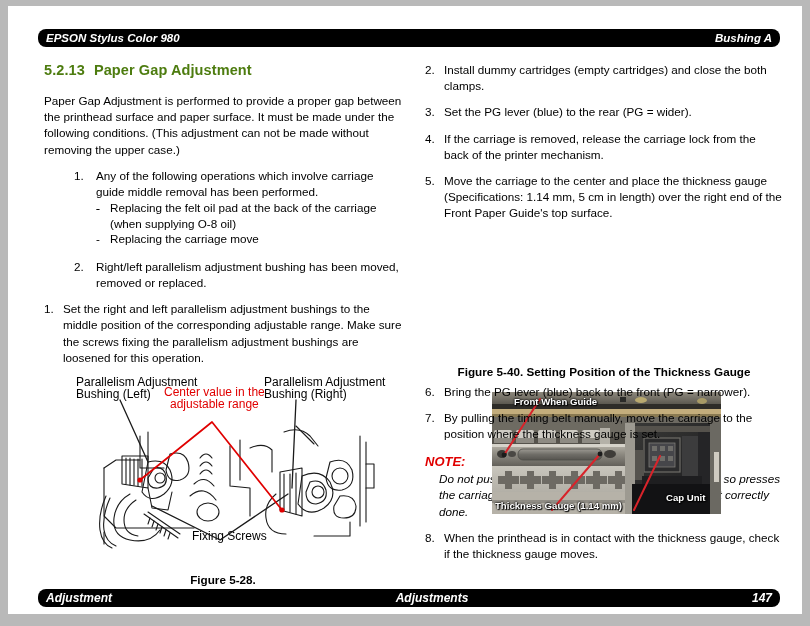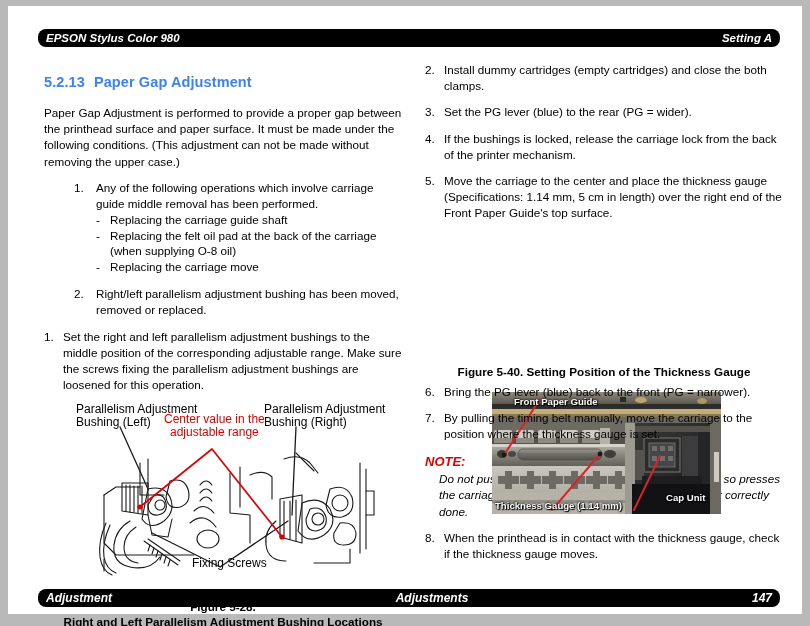--- a/index.html
+++ b/index.html
@@ -61,24 +61,24 @@
   
   .col {
     position: absolute;
     top: 56px;
     width: 358px;
   }
   .col-left  { left: 36px; }
   .col-right { left: 417px; }
 
   h2.section-title {
-    margin: 12px 0 12px 0;
+    margin: 0 0 12px 0;
     font-size: 14.5px;
     font-weight: bold;
-    color: #3b82f6;
+    color: #4d7c0f;
     letter-spacing: 0.1px;
   }
   h2.section-title .num { margin-right: 9px; }
 
   p.body {
     margin: 15px 0 10px 0;
     font-size: 11.7px;
     line-height: 16.2px;
     color: #000;
   }
@@ -186,39 +186,38 @@
     line-height: 16.2px;
   }
 </style>
 </head>
 <body>
 
 <div class="page">
 
   <div class="bar header-bar">
     <span>EPSON Stylus Color 980</span>
-    <span>Setting A</span>
+    <span>Bushing A</span>
   </div>
 
   <div class="col col-left">
 
     <h2 class="section-title">
       <span class="num">5.2.13</span><span>Paper Gap Adjustment</span>
     </h2>
 
     <p class="body">Paper Gap Adjustment is performed to provide a proper gap between the printhead surface and paper surface. It must be made under the following conditions. (This adjustment can not be made without removing the upper case.)</p>
 
     <ul class="olist indent">
       <li>
         <span class="marker">1.</span>
         <span class="txt">Any of the following operations which involve carriage guide middle removal has been performed.</span>
         <ul class="dashlist">
           <li>
             <span class="dash">-</span>
-            <span>Replacing the carriage guide shaft</span>
           </li>
           <li>
             <span class="dash">-</span>
             <span>Replacing the felt oil pad at the back of the carriage (when supplying O-8 oil)</span>
           </li>
           <li>
             <span class="dash">-</span>
             <span>Replacing the carriage move</span>
           </li>
         </ul>
@@ -329,21 +328,21 @@
       <li>
         <span class="marker">2.</span>
         <span class="txt">Install dummy cartridges (empty cartridges) and close the both clamps.</span>
       </li>
       <li>
         <span class="marker">3.</span>
         <span class="txt">Set the PG lever (blue) to the rear (PG = wider).</span>
       </li>
       <li>
         <span class="marker">4.</span>
-        <span class="txt">If the bushings is locked, release the carriage lock from the back of the printer mechanism.</span>
+        <span class="txt">If the carriage is removed, release the carriage lock from the back of the printer mechanism.</span>
       </li>
       <li>
         <span class="marker">5.</span>
         <span class="txt">Move the carriage to the center and place the thickness gauge (Specifications: 1.14 mm, 5 cm in length) over the right end of the Front Paper Guide's top surface.</span>
       </li>
     </ul>
 
     <div style="position:relative; width:358px; height:148px; margin-top:2px;">
 
       <div class="photo">
@@ -451,21 +450,21 @@
 
           <g stroke="#d8232a" stroke-width="2" stroke-linecap="round">
             <path d="M48 7 L12 63"></path>
             <path d="M60 118 L108 62"></path>
             <path d="M142 118 L168 64"></path>
           </g>
           <circle cx="12" cy="63" r="2.4" fill="#1b1b1b"></circle>
           <circle cx="108" cy="62" r="2.4" fill="#1b1b1b"></circle>
         </svg>
 
-        <div class="ph-label" style="left:22px; top:4px;">Front Paper Guide</div>
+        <div class="ph-label" style="left:22px; top:4px;">Front When Guide</div>
         <div class="ph-label" style="left:3px; top:108px;">Thickness Gauge (1.14 mm)</div>
         <div class="ph-label" style="left:143px; top:100px;margin-left:31px;">Cap Unit</div>
       </div>
 
       <div class="fig-caption" style="position:absolute; left:0; top:132px; width:358px;">Figure 5-40.  Setting Position of the Thickness Gauge</div>
     </div>
 
     <ul class="olist flush" style="margin-top:4px;">
       <li>
         <span class="marker">6.</span>

